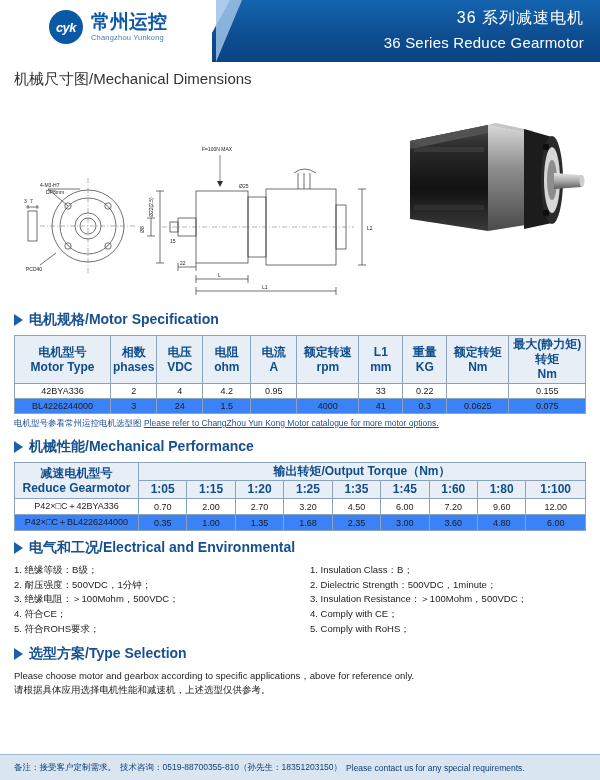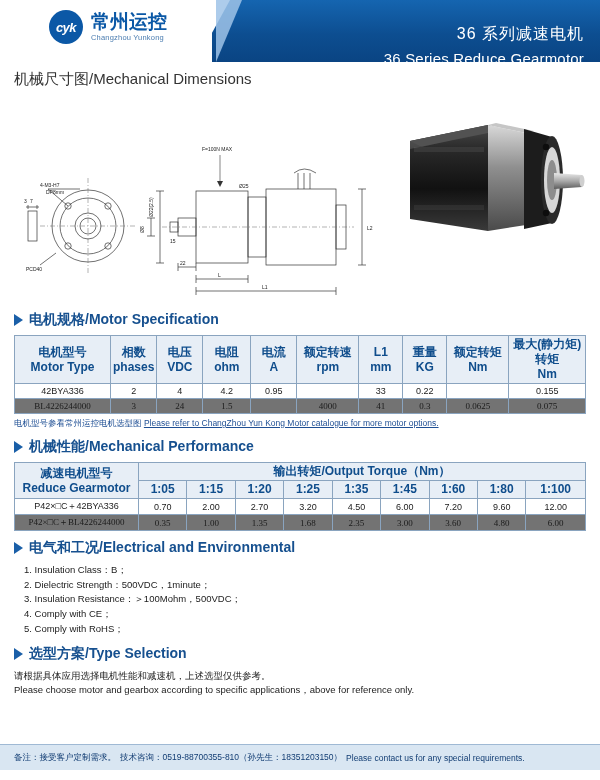--- a/index.html
+++ b/index.html
@@ -70,21 +70,21 @@
     line-height: 1.1;
     text-align: center;
   }
   .logo-en {
     font-size: 7.5px;
     color: #4a7cb0;
     letter-spacing: .2px;
   }
   .header-titles {
     position: absolute;
-    right: 16px; top: 24px;
+    right: 16px; top: 8px;
     text-align: right;
     color: #ffffff;
   }
   .header-titles .t-cn { font-size: 16px; letter-spacing: 1px; }
   .header-titles .t-en { font-size: 15px; margin-top: 5px; letter-spacing: .2px; }
 
   
   .section-head {
     display: flex;
     align-items: center;
@@ -137,21 +137,21 @@
   }
   .hdr-cell {
     background: #e7eef6;
     color: #0f4d8c;
     font-weight: bold;
     font-size: 12px;
     line-height: 1.25;
     height: 26px;
   }
   .row-cell { height: 15px; }
-  .row-alt { background: #737373; font-family: Liberation Serif, serif; }
+  .row-alt { background: #3b82f6; }
   .note {
     font-size: 8.5px;
     margin: 4px 14px 0 14px;
     color: #20447a;
   }
   .note .cn { color: #1f4f94; }
   .note .en { color: #1f4f94; text-decoration: underline; }
 
   
   .two-col {
@@ -165,21 +165,21 @@
 
   .type-text {
     margin: 4px 14px 0 14px;
     font-size: 9.5px;
     line-height: 1.55;
   }
 
   
   .footer {
     position: absolute;
-    left: 0; bottom: 10px;
+    left: 0; bottom: 0;
     width: 600px;
     height: 26px;
     background: #d9e6f2;
     border-top: 1px solid #9fb9d4;
     display: flex;
     align-items: center;
     font-size: 8.5px;
     color: #123d73;
     padding: 0 14px;
     gap: 4px;
@@ -487,40 +487,47 @@
 <div class="spacer-sm"></div>
 
 <div class="section-head">
   <div class="tri"></div>
   <div class="label">
     <span>电气和工况</span><span>/</span><span>Electrical and Environmental</span>
   </div>
 </div>
 
 <div class="two-col">
+  <div class="col">
+    <div>1. 绝缘等级：B级；</div>
+    <div>2. 耐压强度：500VDC，1分钟；</div>
+    <div>3. 绝缘电阻：＞100Mohm，500VDC；</div>
+    <div>4. 符合CE；</div>
+    <div>5. 符合ROHS要求；</div>
+  </div>
   <div class="col right">
     <div>1. Insulation Class：B；</div>
     <div>2. Dielectric Strength：500VDC，1minute；</div>
     <div>3. Insulation Resistance：＞100Mohm，500VDC；</div>
     <div>4. Comply with CE；</div>
     <div>5. Comply with RoHS；</div>
   </div>
 </div>
 
 <div class="spacer-sm"></div>
 
 <div class="section-head">
   <div class="tri"></div>
   <div class="label">
     <span>选型方案</span><span>/</span><span>Type Selection</span>
   </div>
 </div>
 
 <div class="type-text">
+  <div>Please choose motor  and gearbox according to specific applications，above for reference only.</div>
   <div>请根据具体应用选择电机性能和减速机，上述选型仅供参考。</div>
-  <div>Please choose motor  and gearbox according to specific applications，above for reference only.</div>
 </div>
 
 <div class="footer">
   <span>备注：接受客户定制需求。</span>
   <span>技术咨询：0519-88700355-810（孙先生：18351203150）</span>
   <span>Please contact us for any special requirements.</span>
 </div>
 
 </body></html>

